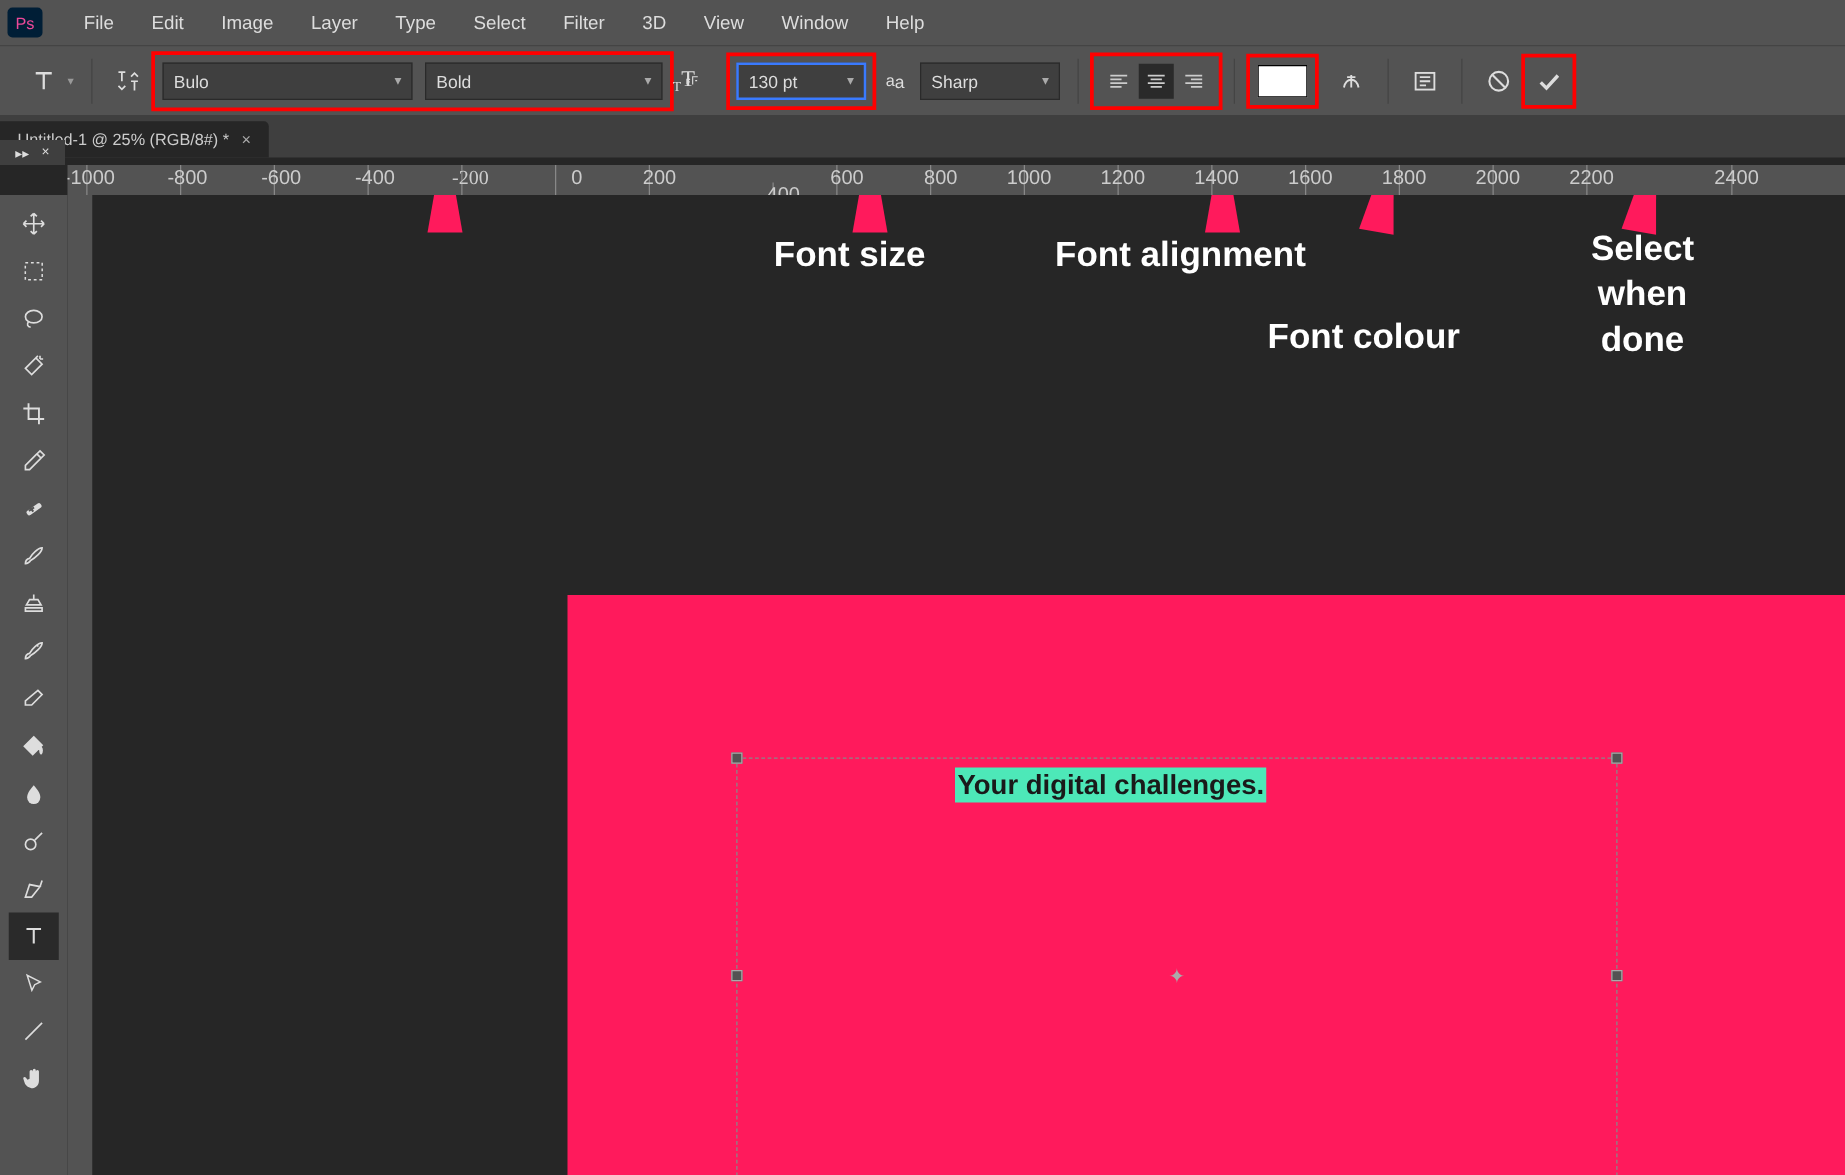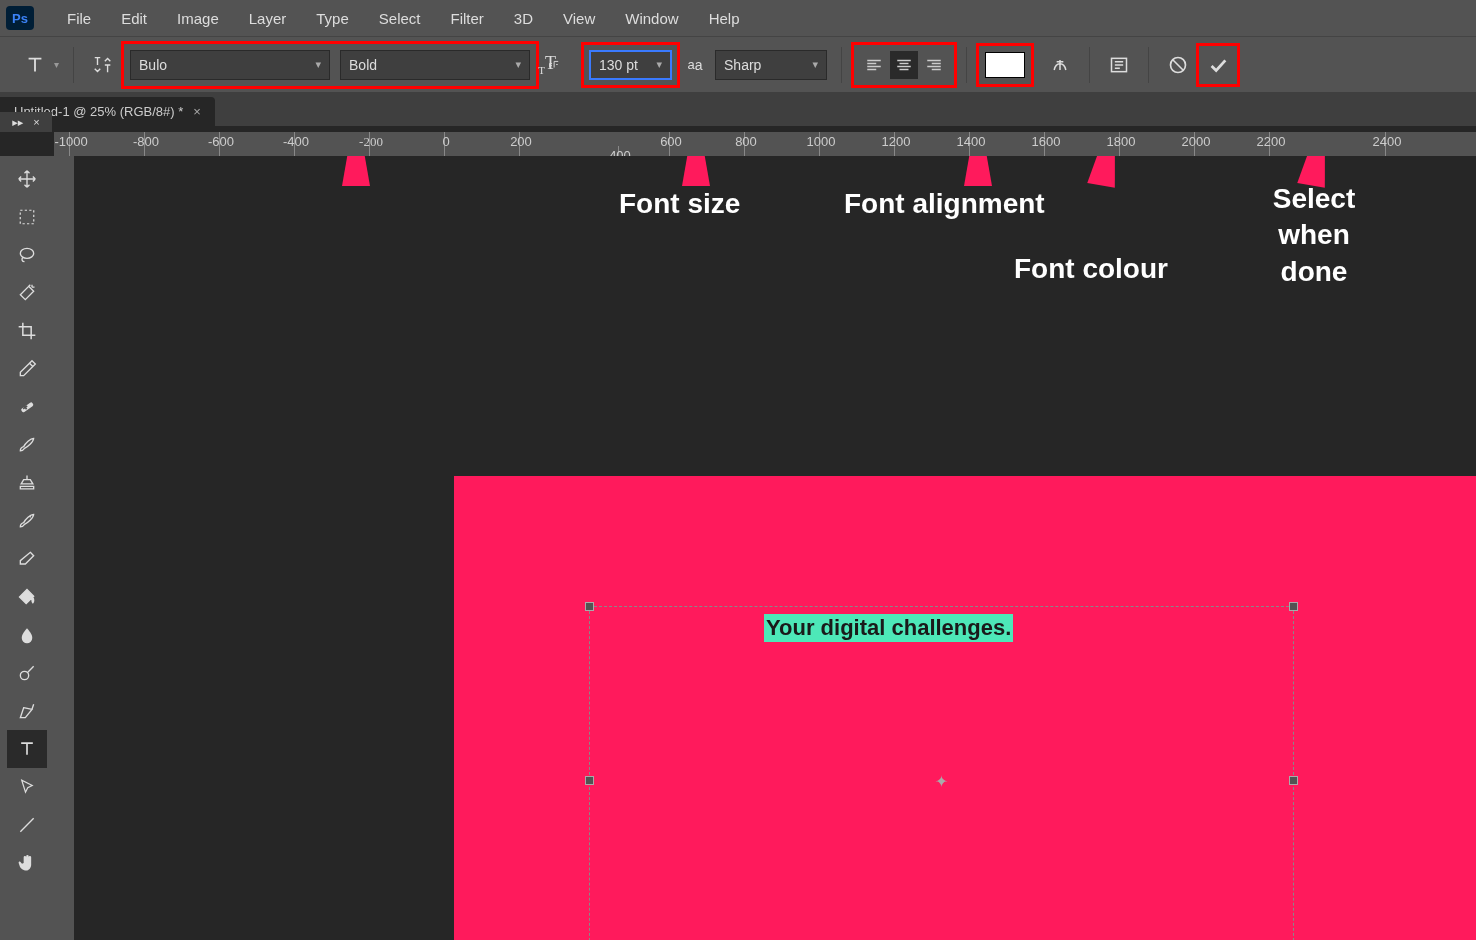--- a/index.html
+++ b/index.html
@@ -8,22 +8,22 @@
   font-family: -apple-system, "Segoe UI", Tahoma, sans-serif;
   background: #262626; color: #ddd; position: relative;
 }
 
 
 .menubar {
   height: 36px; background: #535353; display: flex; align-items: center;
   padding: 0 6px; gap: 0;
 }
 .ps-logo {
-  width: 28px; height: 24px; background: #001e36; color: #3b82f6;
-  border-radius: 4px; font-weight: 700; font-size: 13px;
+  width: 28px; height: 24px; background: #001e36; color: #ec4899;
+  border-radius: 4px; font-weight: 400; font-size: 13px;
   display: flex; align-items: center; justify-content: center; margin-right: 18px;
 }
 .menu-item {
   padding: 0 15px; font-size: 15px; color: #ddd; height: 36px;
   display: flex; align-items: center; cursor: default;
 }
 
 
 .optsbar {
   height: 56px; background: #535353; display: flex; align-items: center;
@@ -67,21 +67,21 @@
 
 
 .ruler {
   position: absolute; left: 54px; right: 0; top: 132px; height: 24px;
   background: #535353; display: flex; align-items: end; overflow: hidden;
 }
 .rtick {
   position: absolute; top: 0; width: 1px; height: 100%; background: #888;
 }
 .rtick span {
-  position: absolute; top: 2px; left: -18px; color: #ccc; font-size: 13px; width: 40px; text-align: center;
+  position: absolute; top: 2px; left: -18px; color: #ccc; font-size: 16px; width: 40px; text-align: right;
 }
 .ruler-v {
   position: absolute; left: 54px; top: 156px; width: 20px; bottom: 0;
   background: #535353;
 }
 
 
 .tools {
   position: absolute; left: 0; top: 156px; width: 54px; bottom: 0;
   background: #535353; display: flex; flex-direction: column; align-items: center;
@@ -182,21 +182,21 @@
   <div class="ob-icon" style="margin-left:6px">
     <svg width="22" height="22" viewBox="0 0 24 24" fill="none" stroke="currentColor" stroke-width="1.8">
         <path d="M3 17V9h5M5.5 13h2M12 17V5h8M16 11h3"></path>
         <path d="M3 9l2.5 0M12 5l4 0" stroke-width="0"></path>
       </svg>
     <span style="position:relative;font-size:11px;top:5px;left:-22px;font-family:serif">T</span>
     <span style="position:relative;font-size:18px;top:-1px;left:-22px;font-family:serif">T</span>
   </div>
 
   <div class="redbox" style="padding:3px">
-    <div class="dd hl" style="width:83px">
+    <div class="dd hl" style="width:104px">
       <span>130 pt</span>
       <span class="dd-arr">▾</span>
     </div>
   </div>
 
   <div class="ob-icon" style="width:24px">
     <span style="font-size:13px">a</span>
       <span style="font-size:14px">a</span>
   </div>
   <div class="dd" style="width:112px">

